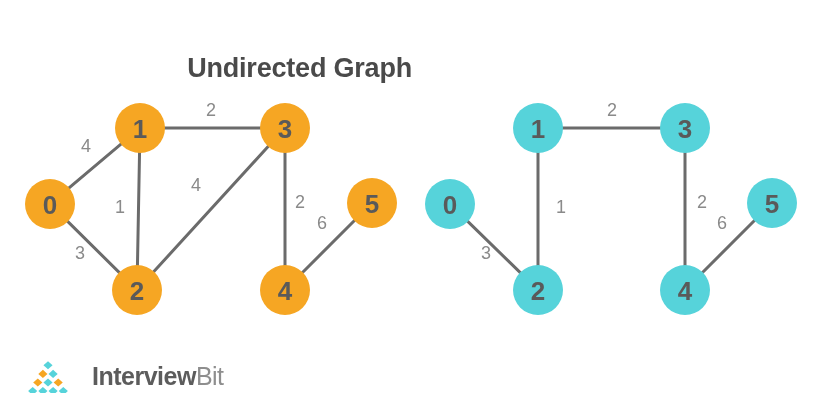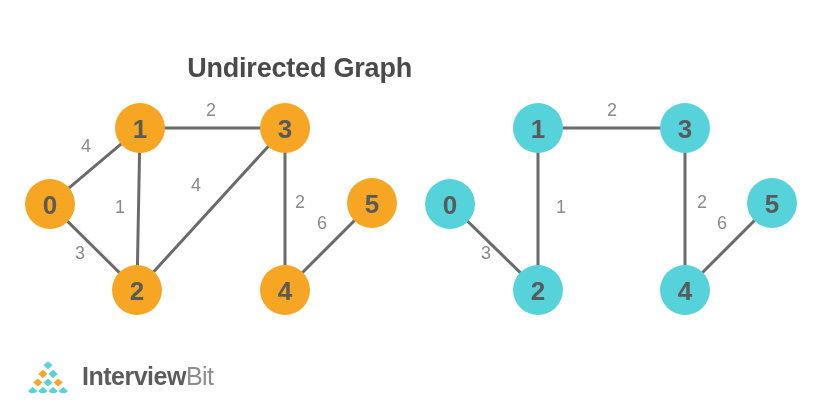--- a/index.html
+++ b/index.html
@@ -64,21 +64,21 @@
   }
 
   
   .logo {
     position: absolute;
     left: 26px;
     top: 356px;
     height: 40px;
     display: flex;
     align-items: center;
-    gap: 12px;
+    gap: 22px;
   }
   .logo-mark { width: 44px; height: 34px; display:block; }
   .logo-text {
     font-size: 25px;
     letter-spacing: -0.5px;
     white-space: nowrap;
   }
   .logo-text .bold  { font-weight: bold; color: #5c5c5c; }
   .logo-text .light { font-weight: normal; color: #8e8e8e; }
 </style>

